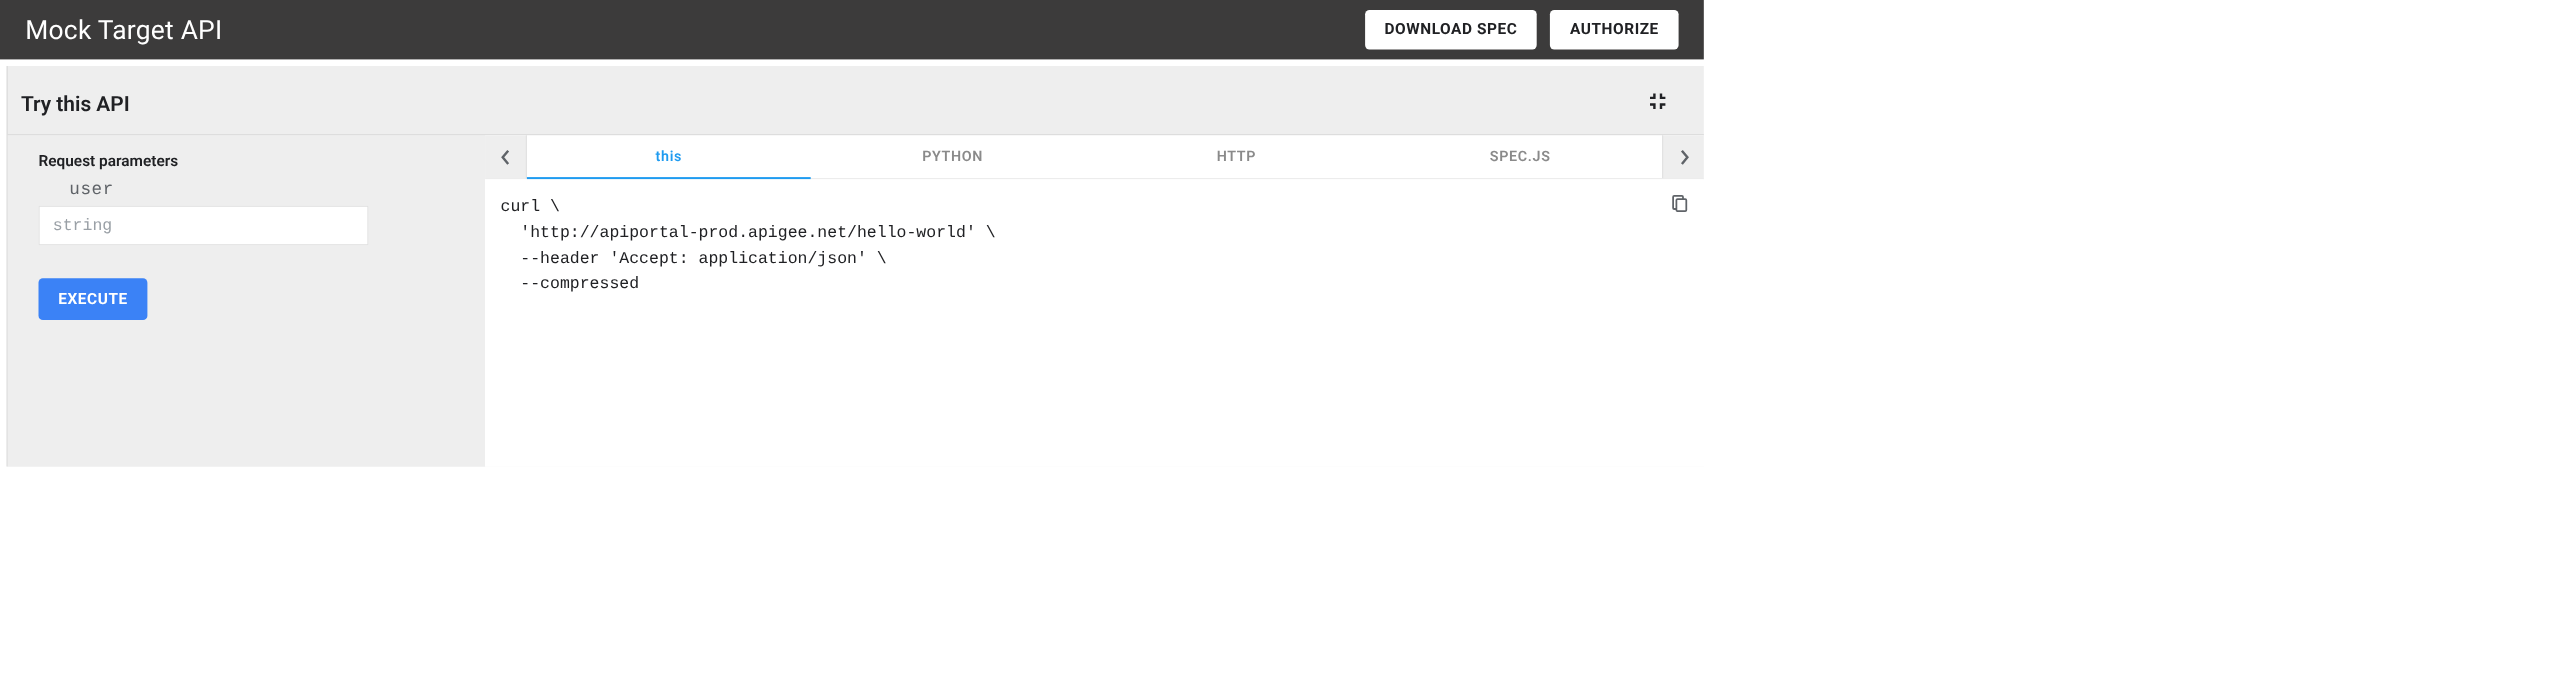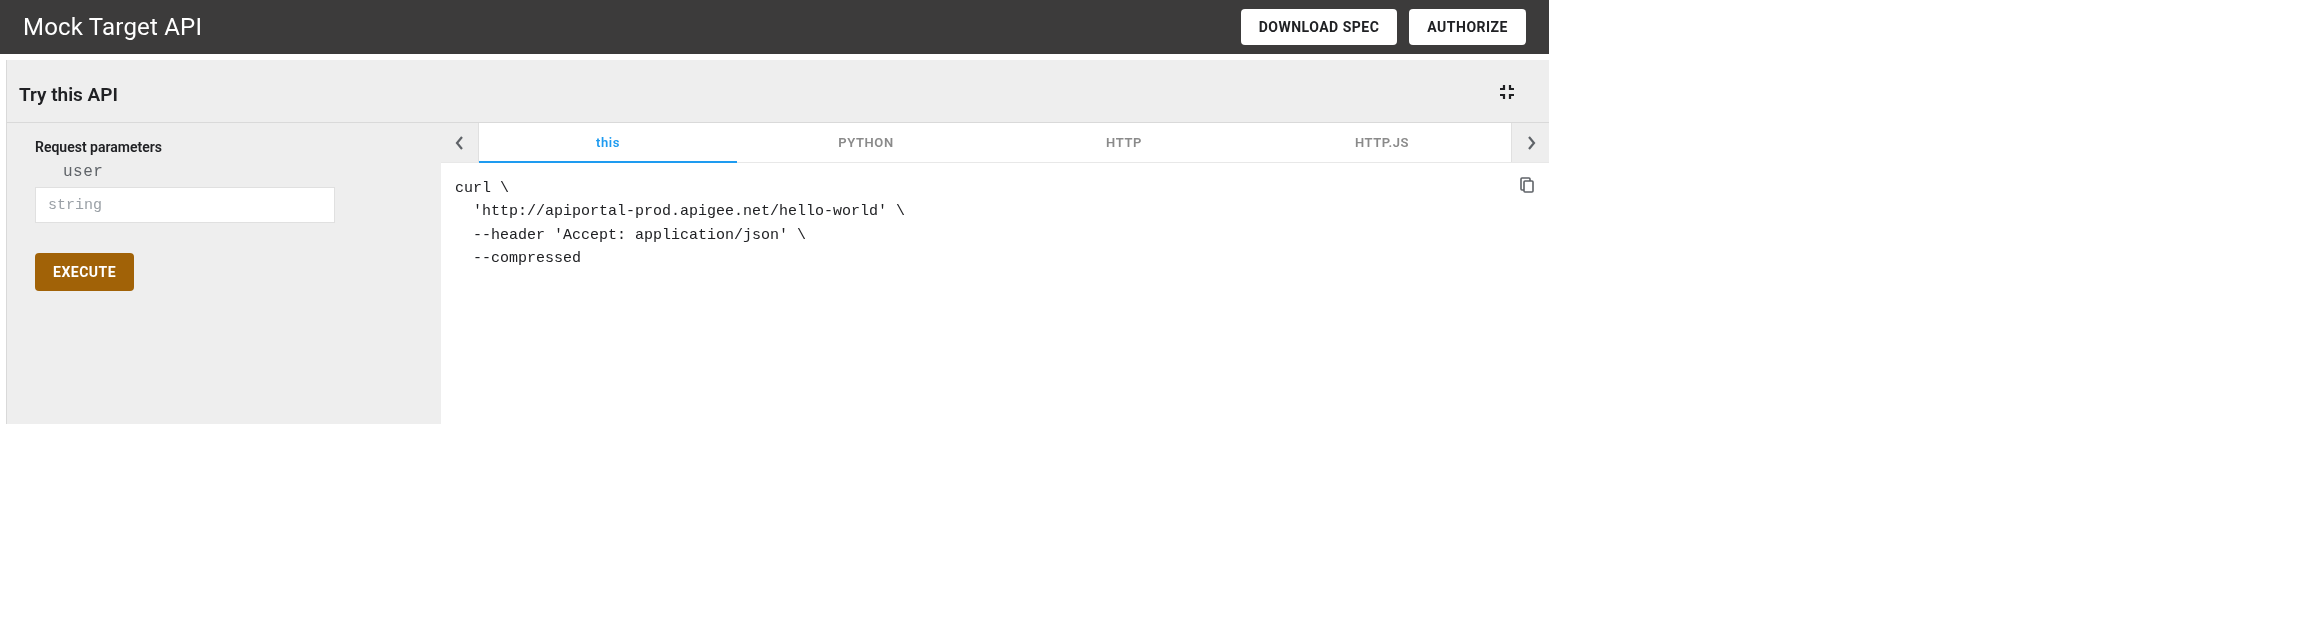--- a/index.html
+++ b/index.html
@@ -37,21 +37,21 @@
     border-radius: 4px;
     padding: 10px 18px;
     font-size: 14px;
     font-weight: 700;
     letter-spacing: 0.5px;
     cursor: pointer;
     color: #202124;
     font-family: inherit;
   }
   .btn-primary {
-    background: #a16207;
+    background: #3b82f6;
     color: #fff;
     border-radius: 4px;
     padding: 11px 18px;
   }
   .panel {
     margin: 6px 0 0 6px;
     border-left: 1px solid #d9d9d9;
     background: #eeeeee;
   }
   .panel-header {
@@ -229,21 +229,21 @@
         <div class="tab-row">
           <button class="nav-arrow left" aria-label="scroll tabs left">
             <svg width="12" height="16" viewBox="0 0 12 16" fill="none" stroke="currentColor" stroke-width="2.2">
                 <path d="M8 2 L3 8 L8 14"></path>
               </svg>
           </button>
           <div class="tabs">
             <button class="tab active">this</button>
             <button class="tab">PYTHON</button>
             <button class="tab">HTTP</button>
-            <button class="tab">HTTP.JS</button>
+            <button class="tab">SPEC.JS</button>
           </div>
           <button class="nav-arrow right" aria-label="scroll tabs right">
             <svg width="12" height="16" viewBox="0 0 12 16" fill="none" stroke="currentColor" stroke-width="2.2">
                 <path d="M4 2 L9 8 L4 14"></path>
               </svg>
           </button>
         </div>
 
         <div class="code-area">
           <button class="copy-btn" aria-label="copy">

